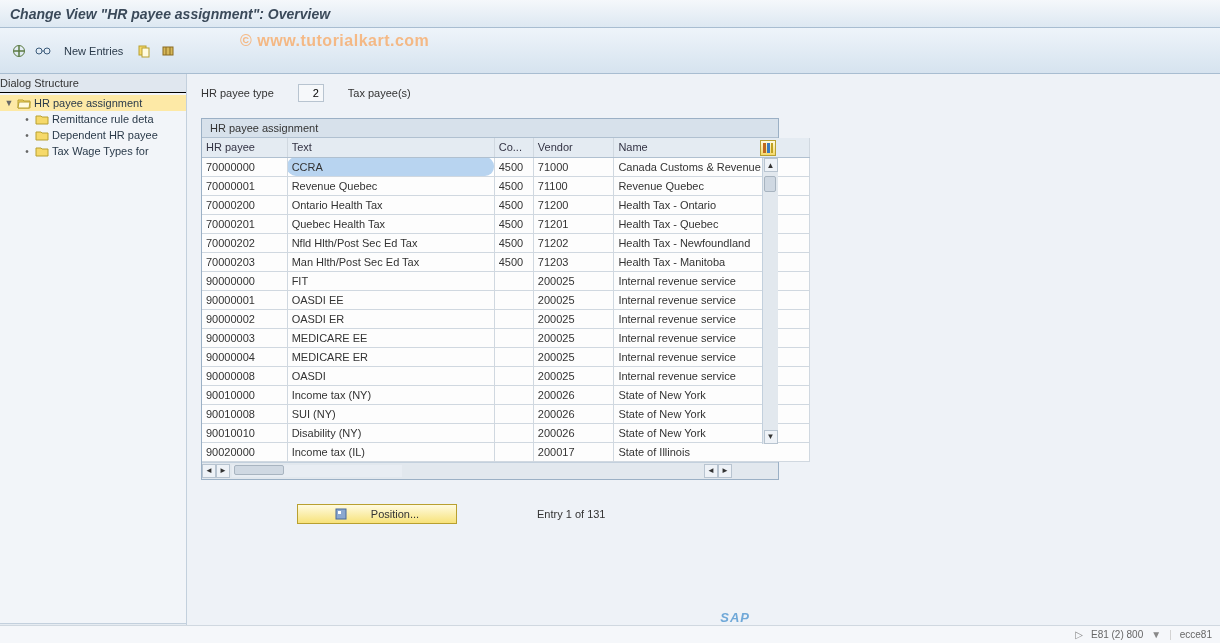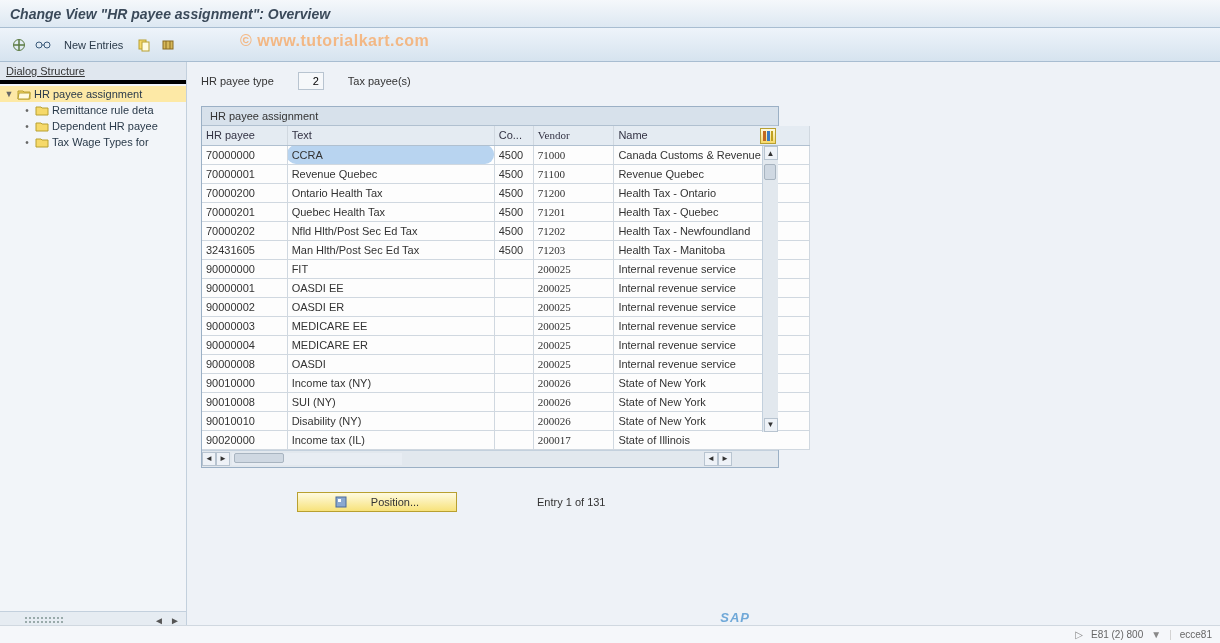--- a/index.html
+++ b/index.html
@@ -22,21 +22,21 @@
     align-items: center;
     padding: 0 10px;
     font-style: italic;
     font-weight: bold;
     font-size: 14px;
     color: #3b4a5a;
   }
   .toolbar {
     background: linear-gradient(to bottom, #eef4fa 0%, #d6e3ef 100%);
     border-bottom: 1px solid #a8bdd1;
-    height: 34px;
+    height: 46px;
     display: flex;
     align-items: center;
     padding: 0 10px;
     gap: 6px;
     position: relative;
   }
   .tb-icon {
     width: 18px;
     height: 18px;
     display: flex;
@@ -68,25 +68,24 @@
   .left-panel {
     width: 187px;
     background: #f2f5f9;
     border-right: 1px solid #c3d0dd;
     display: flex;
     flex-direction: column;
     position: relative;
   }
   .lp-header {
     background: #e0e7ef;
-    border-bottom: 4px solid #000000;
-    padding: 3px 6px;
+    border-bottom: 1px solid #000000;
+    padding: 3px 0;
     font-size: 11px;
     color: #333;
-    text-decoration: underline;
   }
   .tree {
     flex: 1;
     overflow: hidden;
     padding: 2px 0;
   }
   .tree-row {
     display: flex;
     align-items: center;
     height: 16px;
@@ -194,21 +193,21 @@
   .grid-table th {
     background: #e4ebf2;
     font-weight: normal;
     color: #334;
     border-bottom: 1px solid #b0c0d0;
   }
   .grid-table td { background: #fdfdfd; }
   .col-hr { width: 74px; }
   .col-text { width: 180px; }
   .col-co { width: 34px; }
-  .col-vendor { width: 70px; font-family: Liberation Serif, serif; }
+  .col-vendor { width: 70px; }
   .col-name { width: 170px; }
   .corner-btn {
     position: absolute;
     right: 2px;
     top: 2px;
     width: 16px;
     height: 16px;
     background: linear-gradient(#fffbe0,#f6d96a);
     border: 1px solid #b8a030;
     cursor: pointer;
@@ -432,21 +431,21 @@
                 <td class="col-name">Health Tax - Quebec</td>
               </tr>
               <tr>
                 <td class="col-hr">70000202</td>
                 <td class="col-text">Nfld Hlth/Post Sec Ed Tax</td>
                 <td class="col-co">4500</td>
                 <td class="col-vendor">71202</td>
                 <td class="col-name">Health Tax - Newfoundland</td>
               </tr>
               <tr>
-                <td class="col-hr">32431605</td>
+                <td class="col-hr">70000203</td>
                 <td class="col-text">Man Hlth/Post Sec Ed Tax</td>
                 <td class="col-co">4500</td>
                 <td class="col-vendor">71203</td>
                 <td class="col-name">Health Tax - Manitoba</td>
               </tr>
               <tr>
                 <td class="col-hr">90000000</td>
                 <td class="col-text">FIT</td>
                 <td class="col-co"></td>
                 <td class="col-vendor">200025</td>

